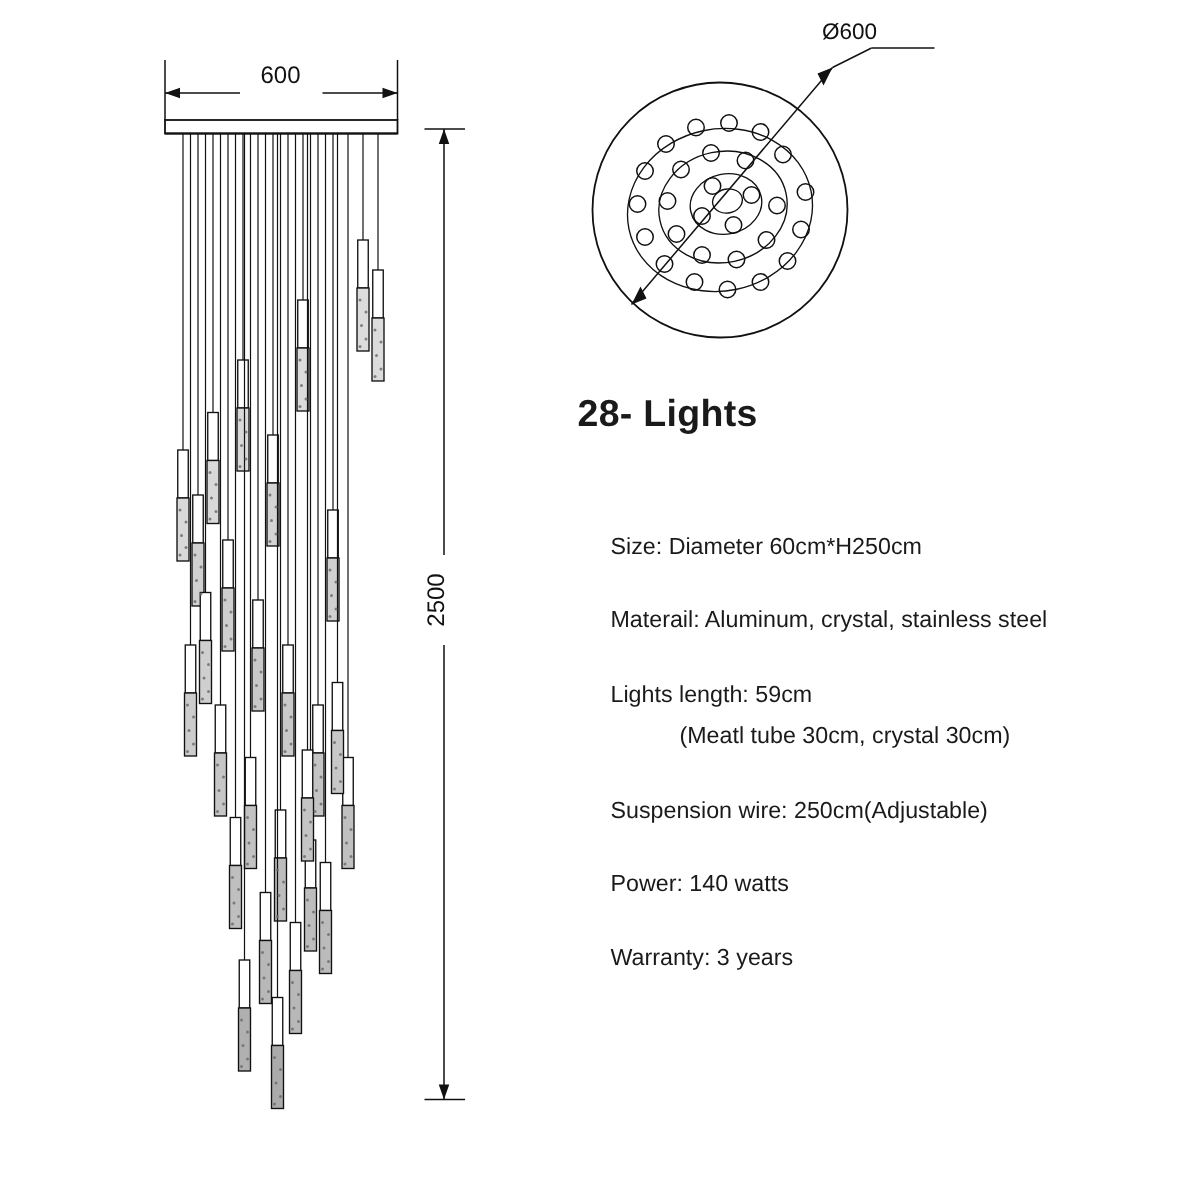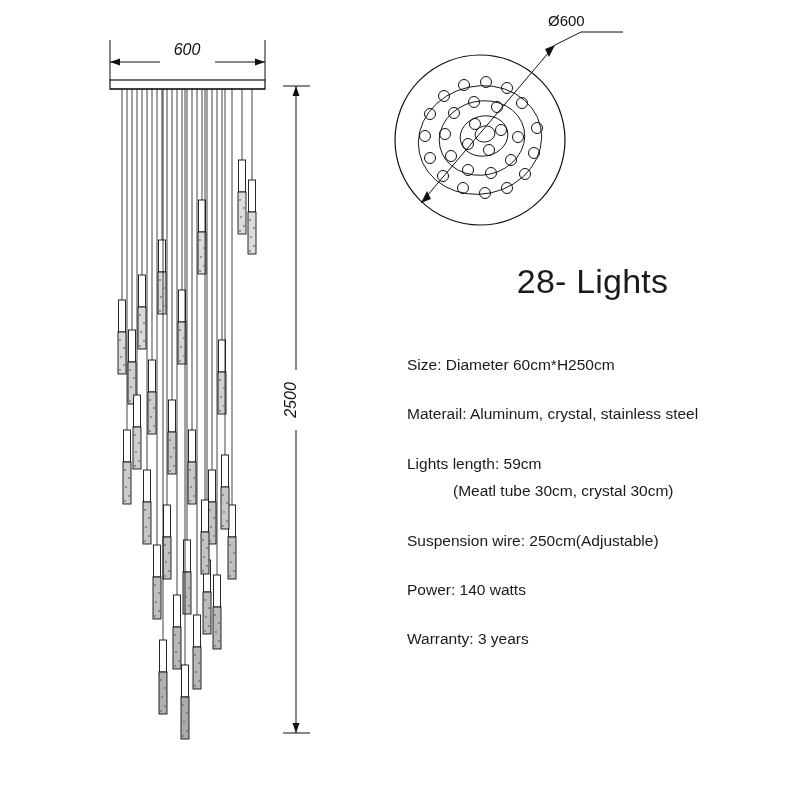--- a/index.html
+++ b/index.html
@@ -20,21 +20,20 @@
     inset: 0;
   }
 
   
   .left-drawing {
     position: absolute;
     left: 0;
     top: 0;
     width: 380px;
     height: 564px;
-    font-style: italic;
   }
 
   
   .right-col {
     position: absolute;
     left: 385px;
     top: 0;
     width: 415px;
     height: 728px;
   }
@@ -43,23 +42,22 @@
     left: 0;
     top: 0;
     width: 415px;
     height: 250px;
   }
   .heading {
     position: absolute;
     left: 0;
     top: 262px;
     width: 415px;
-    text-align: center;
-    font-size: 34px;
-    font-weight: normal;
+    font-size: 25px;
+    font-weight: bold;
     letter-spacing: .2px;
   }
   .specs {
     position: absolute;
     left: 22px;
     top: 355px;
     width: 400px;
   }
   .spec-line {
     font-size: 15.5px;

